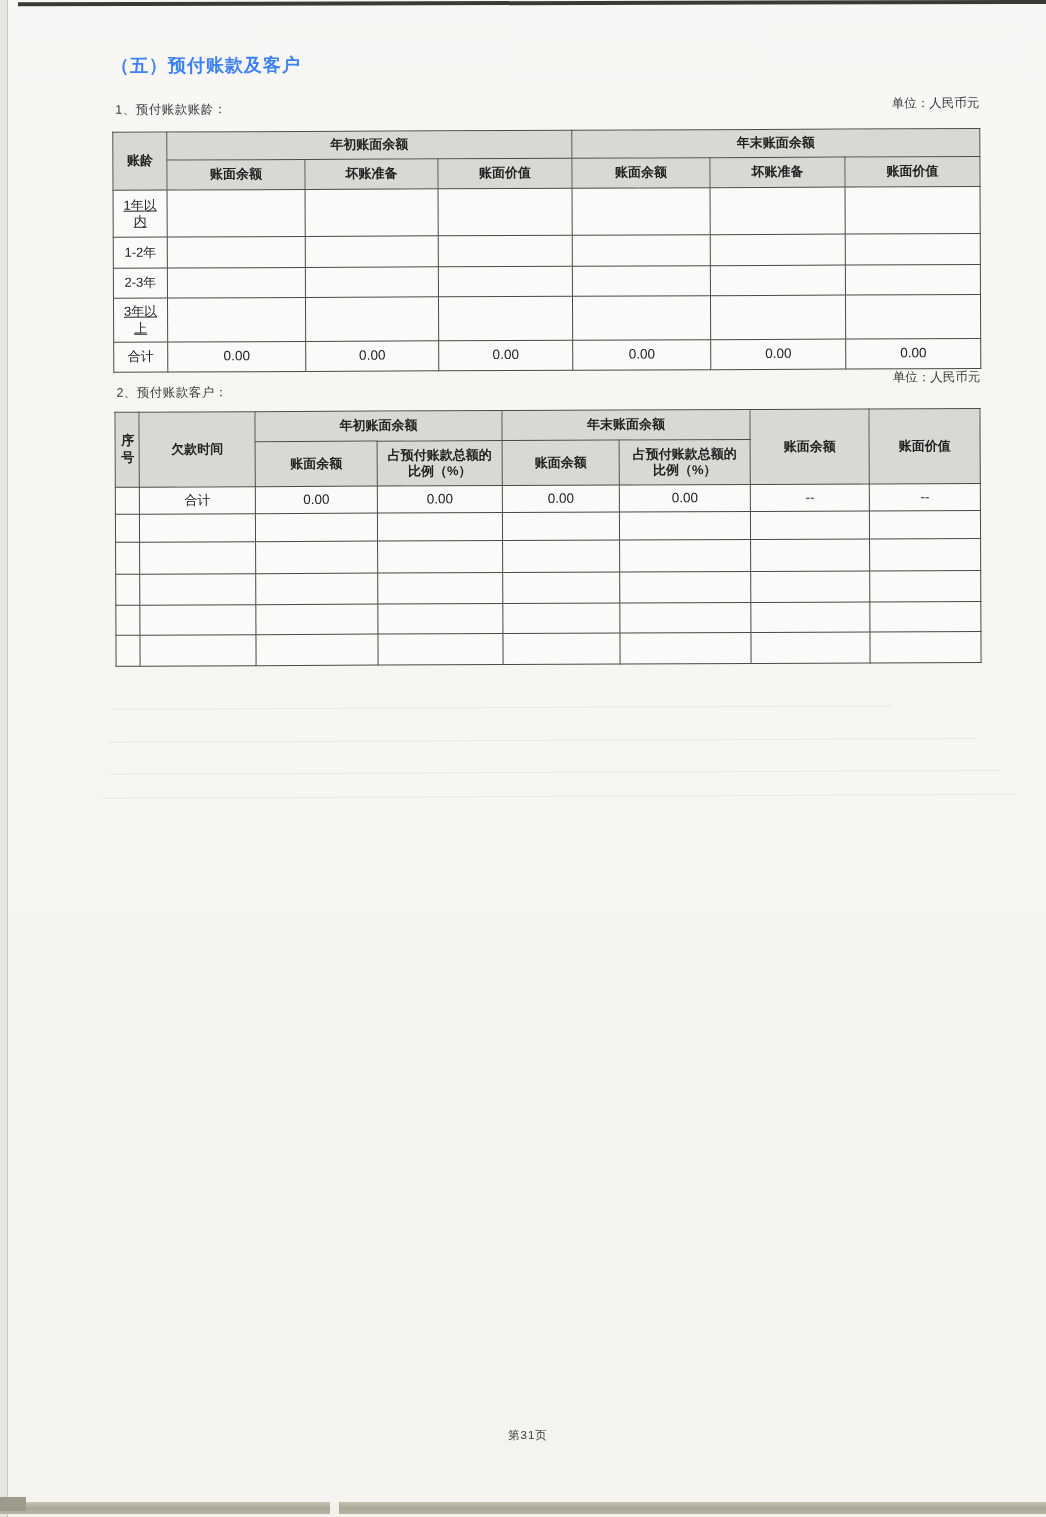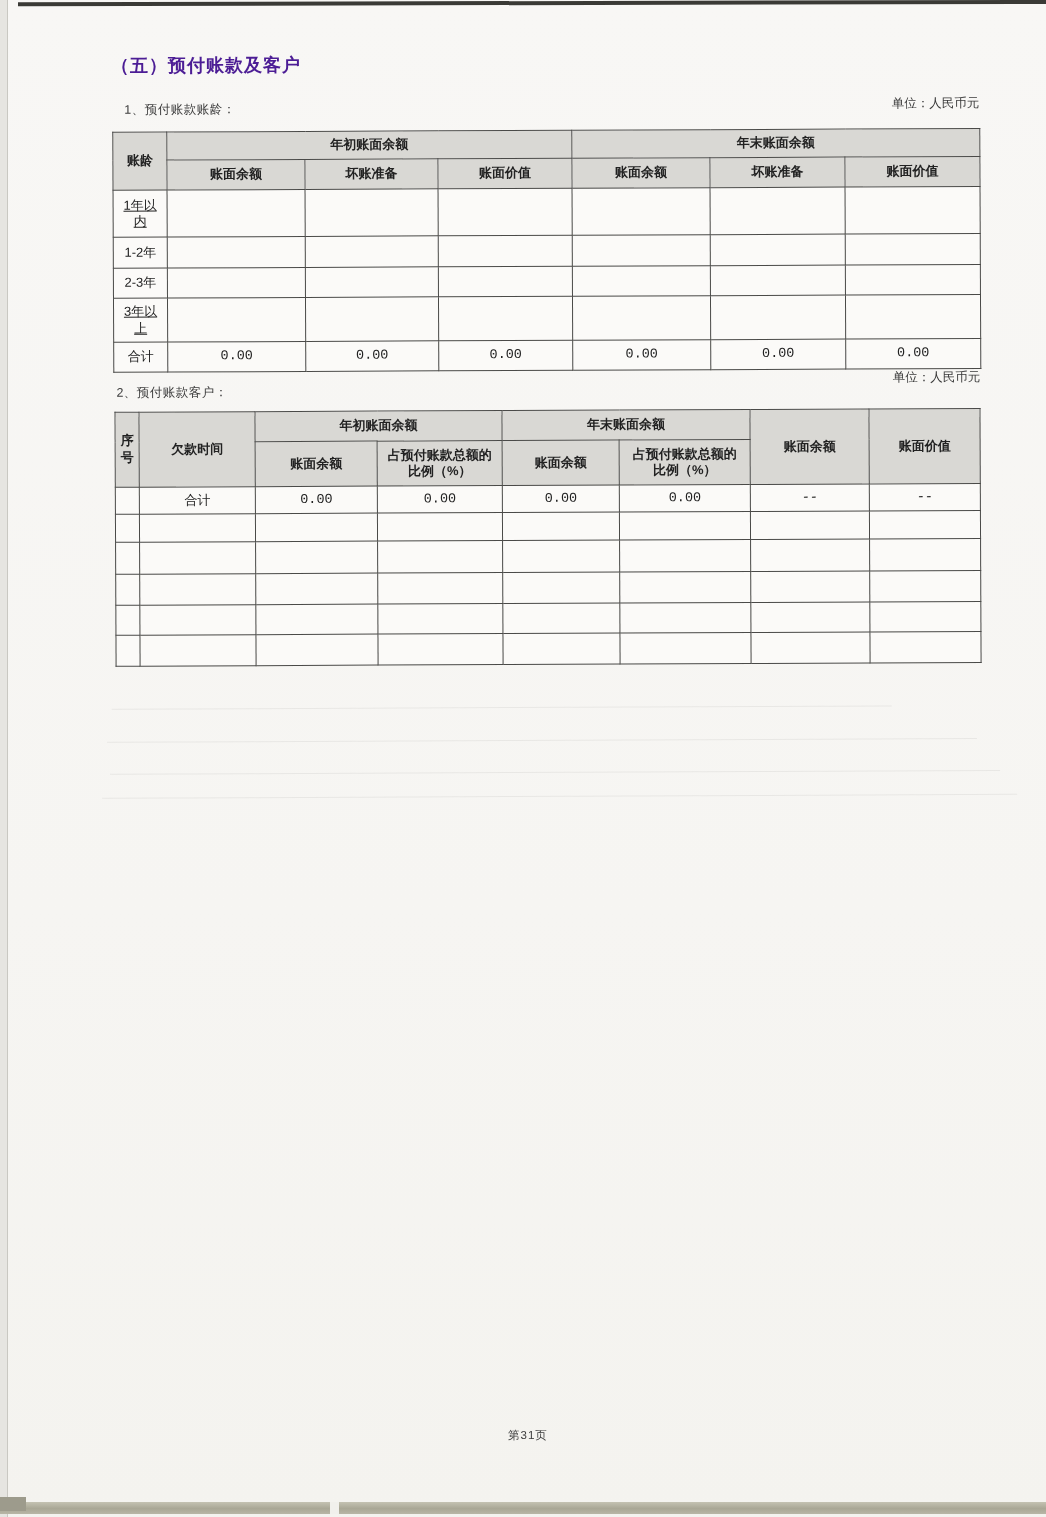--- a/index.html
+++ b/index.html
@@ -13,45 +13,45 @@
   }
   
   .edge-top{position:absolute;top:0;left:18px;right:0;height:4px;background:#3a3a36;transform:rotate(-0.12deg);transform-origin:right top;}
   .edge-left{position:absolute;top:0;left:0;width:7px;height:100%;background:#e6e5e1;border-right:1px solid #c9c8c2;}
   .edge-bottom{position:absolute;bottom:3px;left:0;width:100%;height:12px;background:linear-gradient(180deg,#c4c2b2 0%,#a9a795 55%,#b8b6a6 100%);}
   .edge-bottom-notch{position:absolute;bottom:3px;left:330px;width:9px;height:12px;background:#f1f0ec;}
   .edge-bottom-corner{position:absolute;bottom:6px;left:0;width:26px;height:14px;background:#9d9b8c;}
   .ghost-line{position:absolute;height:1px;background:rgba(60,60,55,0.07);}
   .page-content{position:absolute;top:0;left:0;width:1046px;height:1517px;transform:rotate(-0.25deg);transform-origin:520px 300px;}
 
-  .page-title{position:absolute;left:112px;top:52px;font-size:18px;font-weight:bold;color:#4c1d95;letter-spacing:1px;}
+  .page-title{position:absolute;left:112px;top:52px;font-size:18px;font-weight:bold;color:#3b82f6;letter-spacing:1px;}
   .sec-label{position:absolute;font-size:12.5px;color:#3a3a3a;letter-spacing:0.5px;}
   .unit-label{position:absolute;font-size:12.5px;color:#3a3a3a;width:300px;text-align:right;right:66px;}
 
   table{border-collapse:collapse;table-layout:fixed;position:absolute;}
   td,th{border:1px solid #4a4a48;font-size:13px;text-align:center;vertical-align:middle;padding:0;line-height:1.25;overflow:hidden;}
   th{background:#d9d8d4;font-weight:600;color:#222;}
   td{background:#fbfaf8;color:#222;}
   .t1{left:113px;top:130px;width:867px;}
   .t2{left:114px;top:410px;width:865px;}
-  .num{font-family:Liberation Mono, monospace;font-size:13.5px;}
+  .num{font-family:Liberation Sans, sans-serif;font-size:13.5px;}
   .wrap-narrow{display:inline-block;width:40px;text-decoration:underline;}
-  .seq-narrow{display:inline-block;width:14px;line-height:1.3;}
+  .seq-narrow{display:inline-block;width:14px;line-height:1.3;text-align:right;}
   .pct-head{display:inline-block;width:112px;}
 
   .footer{position:absolute;left:0;top:1428px;width:1046px;text-align:center;font-size:11.5px;color:#3d3d3d;letter-spacing:1px;}
 </style>
 </head>
 <body>
 
 <div class="page-content">
 
   <div class="page-title">（五）预付账款及客户</div>
 
-  <div class="sec-label" style="left:125px;top:100px;">1、预付账款账龄：</div>
+  <div class="sec-label" style="left:116px;top:100px;">1、预付账款账龄：</div>
   <div class="unit-label" style="top:97px;">单位：人民币元</div>
 
   <table class="t1">
     <colgroup>
       <col style="width:54px">
         <col style="width:138px">
         <col style="width:133px">
         <col style="width:134px">
       <col style="width:138px">
         <col style="width:135px">

